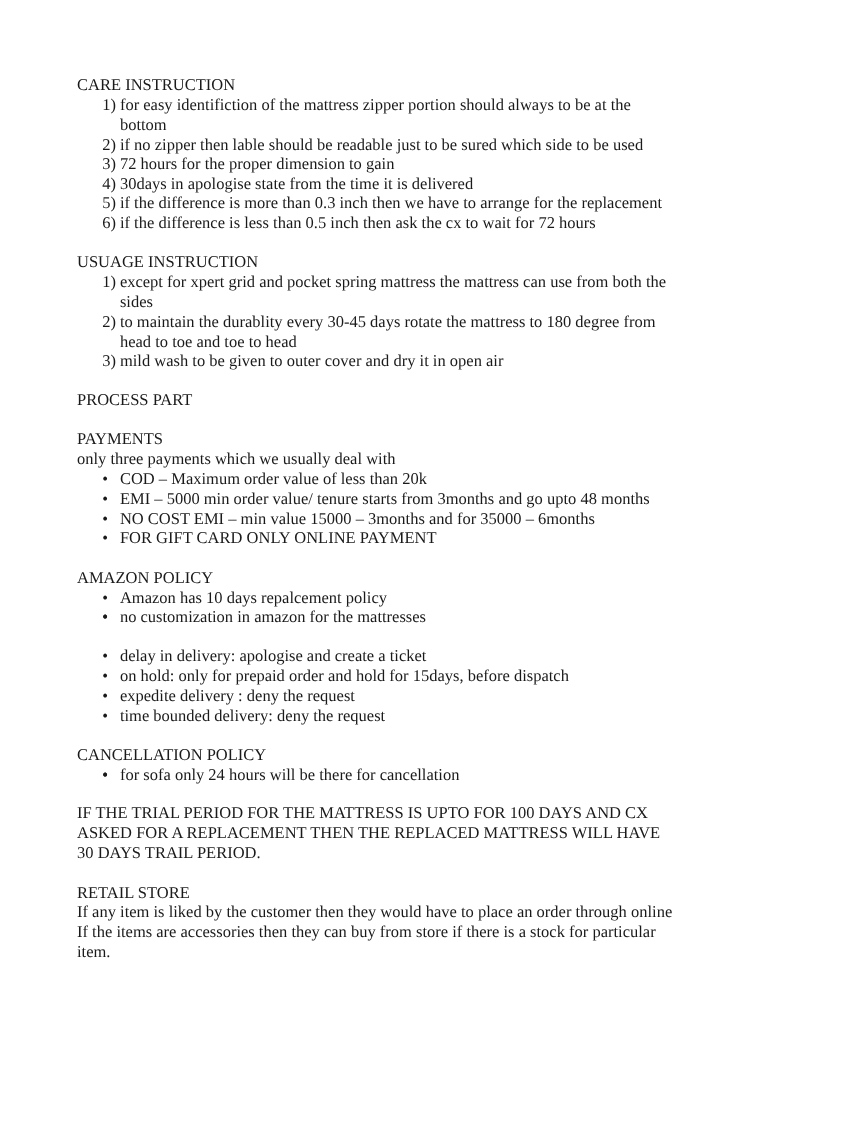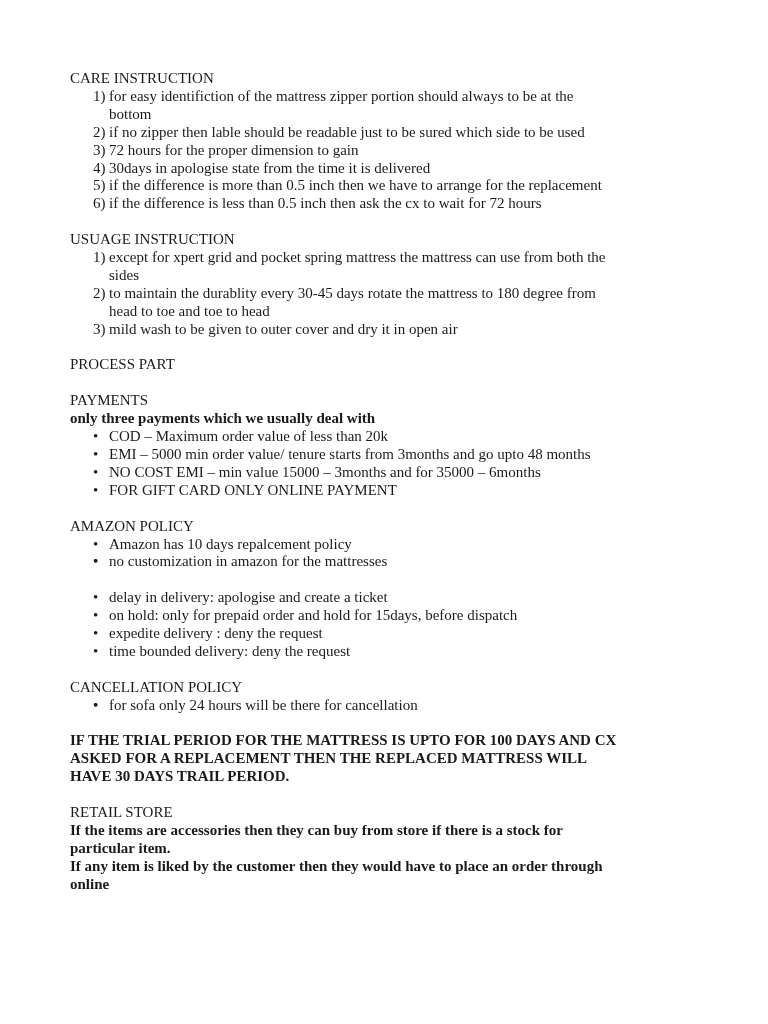--- a/index.html
+++ b/index.html
@@ -20,21 +20,21 @@
     color: #1a1a1a;
     overflow: hidden;
   }
   .block { margin: 0 0 17.9px 0; }
   h2 {
     font-size: 15px;
     font-weight: normal;
     margin: 0;
     padding: 0;
   }
-  p { margin: 0; padding: 0; font-weight: bold; }
+  p { margin: 0; padding: 0; }
   ol, ul {
     list-style: none;
     margin: 0;
     padding: 0;
   }
   li {
     position: relative;
     padding-left: 39px;
   }
   li .marker {
@@ -48,21 +48,21 @@
 
 <div class="page">
 
   <section class="block">
     <h2>CARE INSTRUCTION</h2>
     <ol>
       <li><span class="marker">1)</span><span>for easy identifiction of the mattress zipper portion should always to be at the bottom</span></li>
       <li><span class="marker">2)</span><span>if no zipper then lable should be readable just to be sured which side to be used</span></li>
       <li><span class="marker">3)</span><span>72 hours for the proper dimension to gain</span></li>
       <li><span class="marker">4)</span><span>30days in apologise state from the time it is delivered</span></li>
-      <li><span class="marker">5)</span><span>if the difference is more than 0.5 inch then we have to arrange for the replacement</span></li>
+      <li><span class="marker">5)</span><span>if the difference is more than 0.3 inch then we have to arrange for the replacement</span></li>
       <li><span class="marker">6)</span><span>if the difference is less than 0.5 inch then ask the cx to wait for 72 hours</span></li>
     </ol>
   </section>
 
   <section class="block">
     <h2>USUAGE INSTRUCTION</h2>
     <ol>
       <li><span class="marker">1)</span><span>except for xpert grid and pocket spring mattress the mattress can use from both the sides</span></li>
       <li><span class="marker">2)</span><span>to maintain the durablity every 30-45 days rotate the mattress to 180 degree from head to toe and toe to head</span></li>
       <li><span class="marker">3)</span><span>mild wash to be given to outer cover and dry it in open air</span></li>
@@ -109,17 +109,17 @@
       <li><span class="marker">•</span><span>for sofa only 24 hours will be there for cancellation</span></li>
     </ul>
   </section>
 
   <section class="block">
     <p>IF THE TRIAL PERIOD FOR THE MATTRESS IS UPTO FOR 100 DAYS AND CX ASKED FOR A REPLACEMENT THEN THE REPLACED MATTRESS WILL HAVE 30 DAYS TRAIL PERIOD.</p>
   </section>
 
   <section class="block">
     <h2>RETAIL STORE</h2>
+    <p>If any item is liked by the customer then they would have to place an order through online</p>
     <p>If the items are accessories then they can buy from store if there is a stock for particular item.</p>
-    <p>If any item is liked by the customer then they would have to place an order through online</p>
   </section>
 
 </div>
 
 </body></html>

